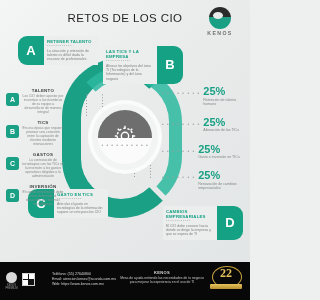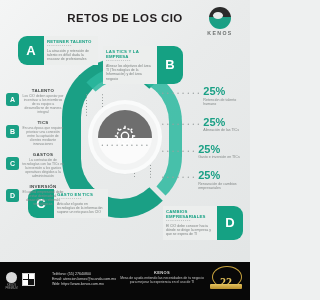--- a/index.html
+++ b/index.html
@@ -14,21 +14,21 @@
     position:absolute;inset:0;
     background:linear-gradient(135deg,#f4f5f5 0%,#e9ebeb 45%,#e2e5e5 100%);
   }
   
   .header{
     position:absolute;top:0;left:0;right:0;height:40px;
   }
   .title{
     position:absolute;top:12px;left:0;right:0;
     text-align:center;
-    font-size:11.5px;font-weight:bold;letter-spacing:.4px;
+    font-size:11.5px;font-weight:normal;letter-spacing:.4px;
     color:#231f20;
   }
   .brand{
     position:absolute;top:7px;right:10px;
     width:40px;text-align:center;
   }
   .brand-mark{
     width:22px;height:22px;border-radius:50%;
     margin:0 auto;
     background:linear-gradient(180deg,#2b2b2b 0%,#2b2b2b 46%,#1f9e84 47%,#16a085 100%);
@@ -164,21 +164,21 @@
       linear-gradient(#fff,#fff) 0 100%/5px 5px no-repeat,
       #111;
     border:1px solid #cfcfcf;box-sizing:border-box;
   }
   .contact{position:absolute;left:52px;top:10px;font-size:3.6px;line-height:5.2px;}
   .fright{position:absolute;right:46px;top:8px;width:84px;text-align:center;}
   .fright .fname{font-size:4px;font-weight:bold;color:#d9d9d9;letter-spacing:.4px;}
   .fright .fdesc{font-size:3.4px;color:#c6c6c6;line-height:4.3px;margin-top:1px;}
   .anniv{
     position:absolute;right:6px;top:4px;width:36px;height:24px;
-    display:flex;align-items:flex-end;justify-content:center;
+    display:flex;align-items:flex-start;justify-content:center;
   }
   .anniv .num{
     font-size:12px;font-weight:bold;
     color:#e3c15a;font-family:"Liberation Serif",serif;
   }
   .anniv .ring-g{
     position:absolute;left:4px;top:0;width:28px;height:20px;
     border:1.5px solid #c9a43f;border-radius:50%;
     border-bottom-color:transparent;
   }

